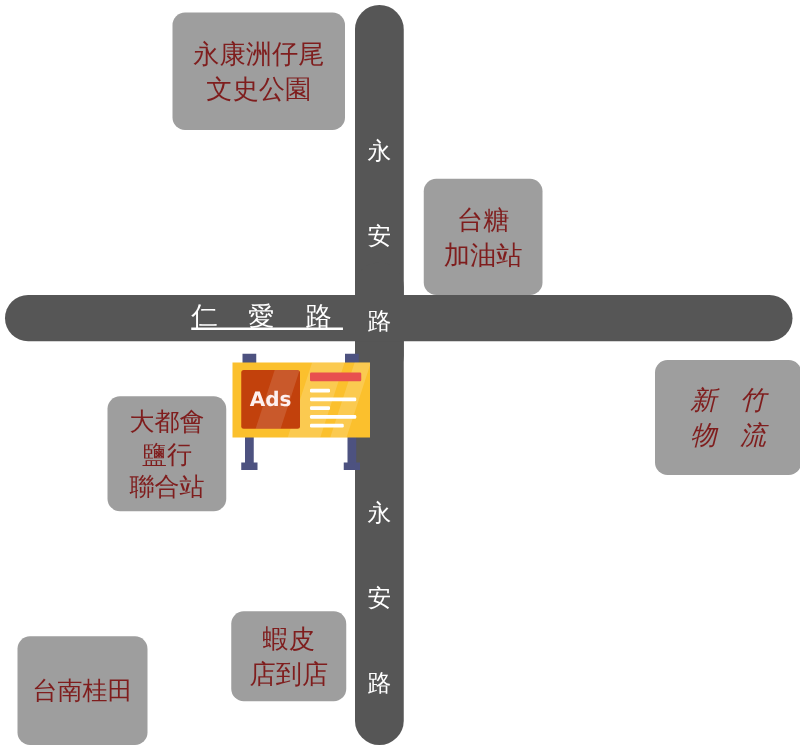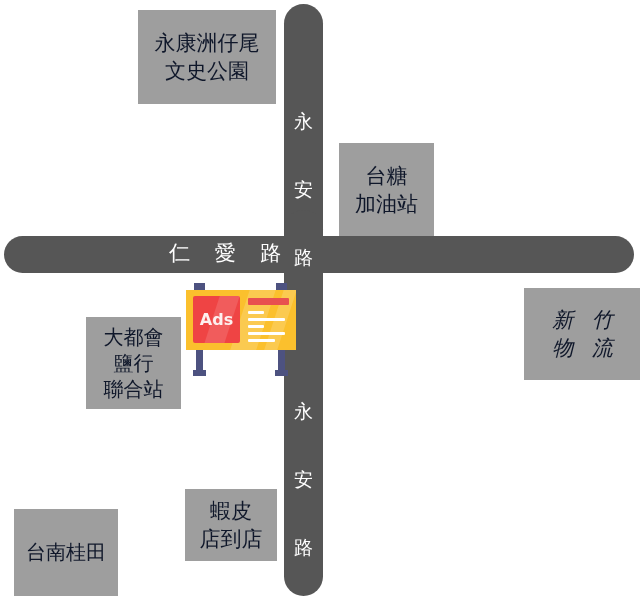--- a/index.html
+++ b/index.html
@@ -62,41 +62,43 @@
     left: 284px;
   }
   .label-v-top  { top: 68px; }
   .label-v-bot  { top: 358px; }
   .road-label-v span {
     display: block;
     line-height: 30px;
   }
   .road-label-h {
     top: 243px;
-    left: 160px;
+    left: 144px;
     width: 130px;
     font-size: 21px;
     letter-spacing: 9px;
     text-indent: 9px;
+    text-decoration: underline;
   }
 
   
   .place {
     position: absolute;
     background: #9e9e9e;
-    color: #0f172a;
+    color: #7f1d1d;
     display: flex;
     flex-direction: column;
     align-items: center;
     justify-content: center;
     text-align: center;
     font-size: 21px;
     line-height: 28px;
     box-sizing: border-box;
     white-space: pre;
+    border-radius: 10px;
   }
   .place span { display: block; }
 
   #place-park        { left: 138px; top: 10px;  width: 138px; height: 94px;  }
   #place-gas         { left: 339px; top: 143px; width: 95px;  height: 93px;  }
   #place-metro       { left: 86px;  top: 285px; width: 95px;  height: 92px;  font-size: 20px; line-height: 26px; margin-top: 32px; }
   #place-logistics   { left: 524px; top: 288px; width: 117px;  height: 92px;  letter-spacing: 6px; text-indent: 6px; font-style: italic; }
   #place-hotel       { left: 14px;  top: 509px; width: 104px; height: 87px;  font-size: 20px; line-height: 27px; }
   #place-shopee      { left: 185px; top: 489px; width: 92px;  height: 72px; font-family: Liberation Serif, serif;  }
 
@@ -126,21 +128,21 @@
     transform: skewX(-18deg);
   }
   .bb-shine-1 { left: 52px; }
   .bb-shine-2 { left: 86px; width: 13px; }
   .bb-adsbox {
     position: absolute;
     left: 7px;
     top: 6px;
     width: 47px;
     height: 47px;
-    background: #ef4444;
+    background: #c2410c;
     border-radius: 2px;
     display: flex;
     align-items: center;
     justify-content: center;
     overflow: hidden;
   }
   .bb-adsbox-shine {
     position: absolute;
     left: 17px;
     top: -10px;

